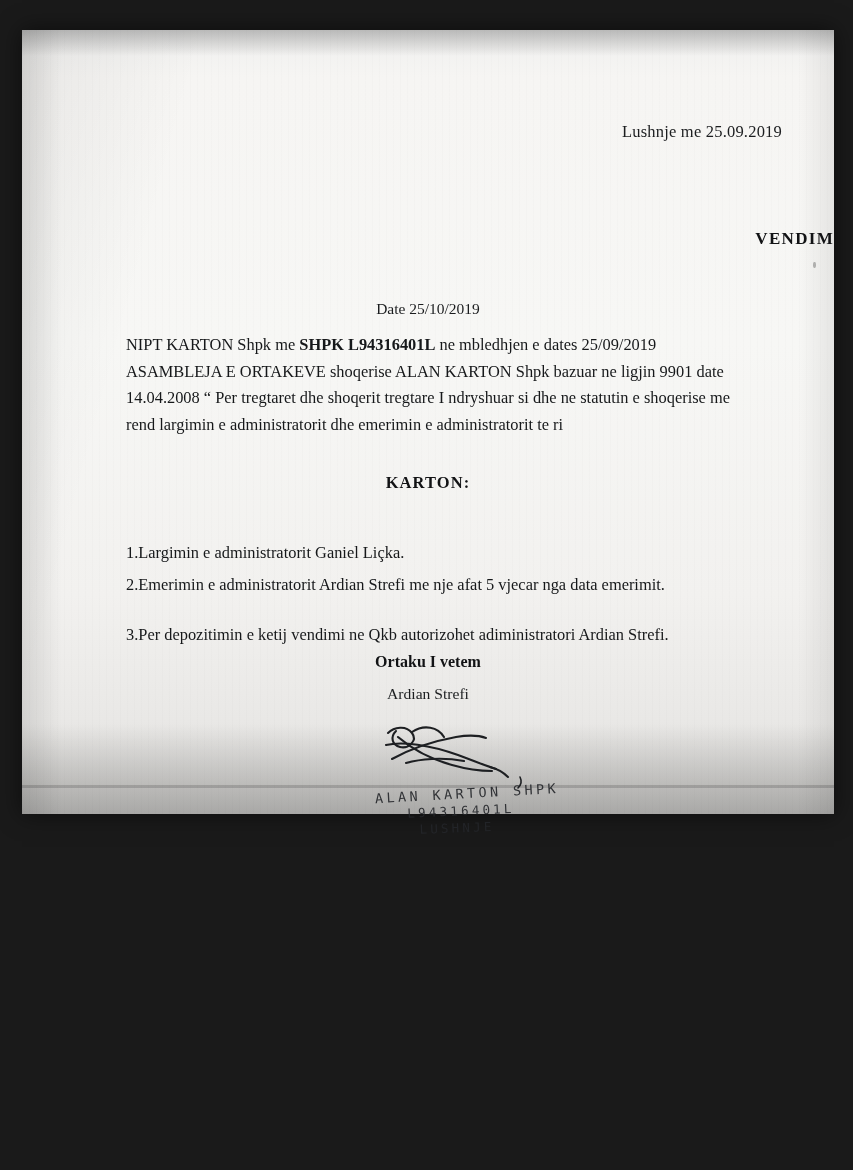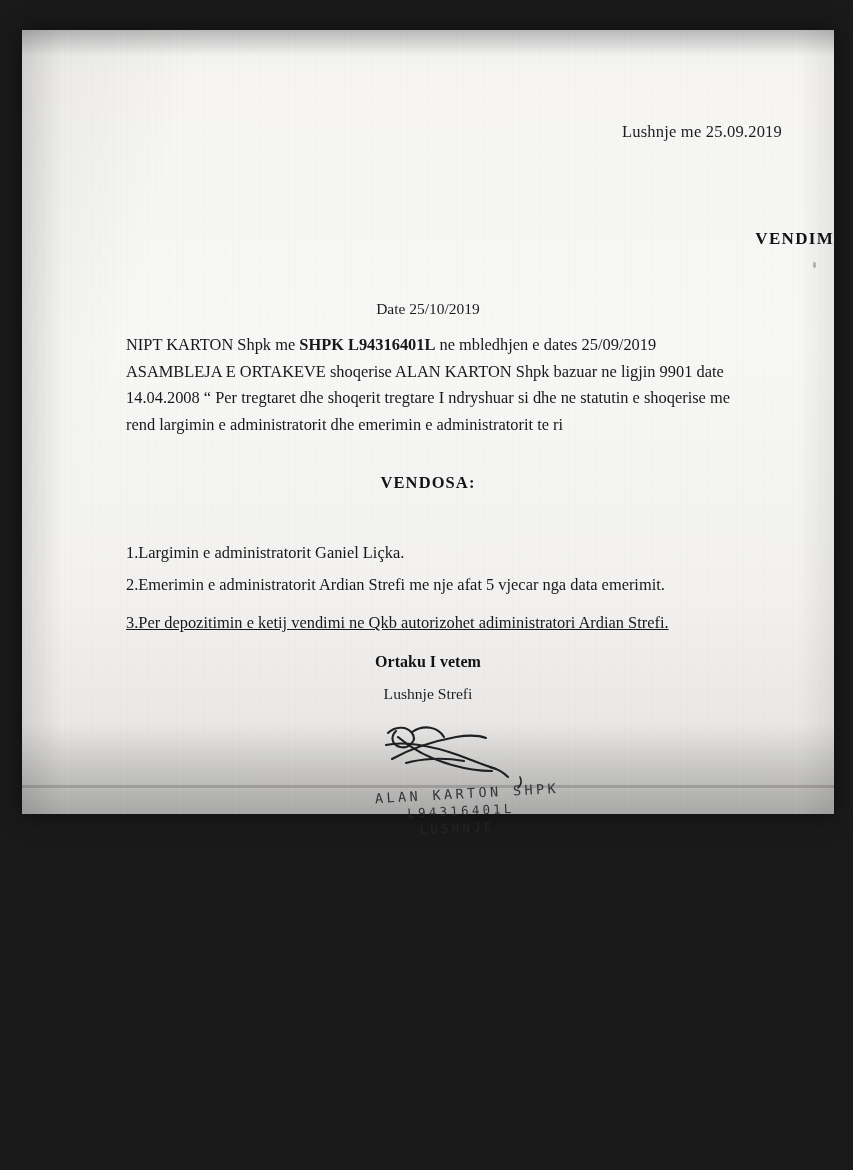--- a/index.html
+++ b/index.html
@@ -127,21 +127,21 @@
     position: absolute;
     left: 104px;
     width: 640px;
     font-size: 16.4px;
     line-height: 24px;
     color: #16181a;
     margin-top: 30px;
   }
   .item-1 { top: 481px; }
   .item-2 { top: 513px; }
-  .item-3 { top: 551px; text-decoration: underline; }
+  .item-3 { top: 563px; }
 
   .sig-role {
     position: absolute;
     left: 0; right: 0;
     top: 623px;
     text-align: center;
     font-size: 16px;
     font-weight: bold;
     color: #121315;
   }
@@ -217,28 +217,28 @@
     <div class="content">
 
       <div class="date-line">Lushnje me 25.09.2019</div>
 
       <div class="title">VENDIM</div>
 
       <div class="subdate">Date 25/10/2019</div>
 
       <div class="body-para"><span>NIPT KARTON  Shpk me </span><b>SHPK L94316401L</b><span> ne mbledhjen e dates 25/09/2019 ASAMBLEJA E ORTAKEVE  shoqerise ALAN KARTON  Shpk bazuar ne ligjin 9901 date 14.04.2008  “ Per tregtaret dhe shoqerit tregtare I ndryshuar si dhe ne statutin e shoqerise me rend largimin e administratorit dhe emerimin e administratorit te  ri</span></div>
 
-      <div class="vendosa">VENDOSA:</div>
+      <div class="vendosa">KARTON:</div>
 
       <div class="item item-1">1.Largimin e administratorit Ganiel Liçka.</div>
       <div class="item item-2">2.Emerimin e administratorit Ardian Strefi me nje afat 5 vjecar nga data emerimit.</div>
       <div class="item item-3">3.Per depozitimin e ketij vendimi ne Qkb autorizohet adiministratori Ardian Strefi.</div>
 
       <div class="sig-role">Ortaku I vetem</div>
-      <div class="sig-name">Lushnje Strefi</div>
+      <div class="sig-name">Ardian Strefi</div>
 
       <div class="signature">
         <svg width="170" height="78" viewBox="0 0 170 78" fill="none" xmlns="http://www.w3.org/2000/svg">
           <g stroke="#1d1f22" stroke-width="2.1" stroke-linecap="round" stroke-linejoin="round" fill="none">
             <path d="M16 18 C22 12, 34 10, 40 18 C46 26, 36 34, 28 32 C20 30, 18 22, 24 16"></path>
             <path d="M40 17 C52 9, 66 12, 72 22"></path>
             <path d="M14 30 C30 26, 58 30, 86 40 C100 45, 112 50, 124 54"></path>
             <path d="M20 44 C38 34, 62 26, 84 22 C96 20, 106 20, 114 23"></path>
             <path d="M26 22 C40 34, 58 44, 80 50 C94 54, 108 56, 120 56"></path>
             <path d="M34 48 C48 44, 70 42, 92 46"></path>

